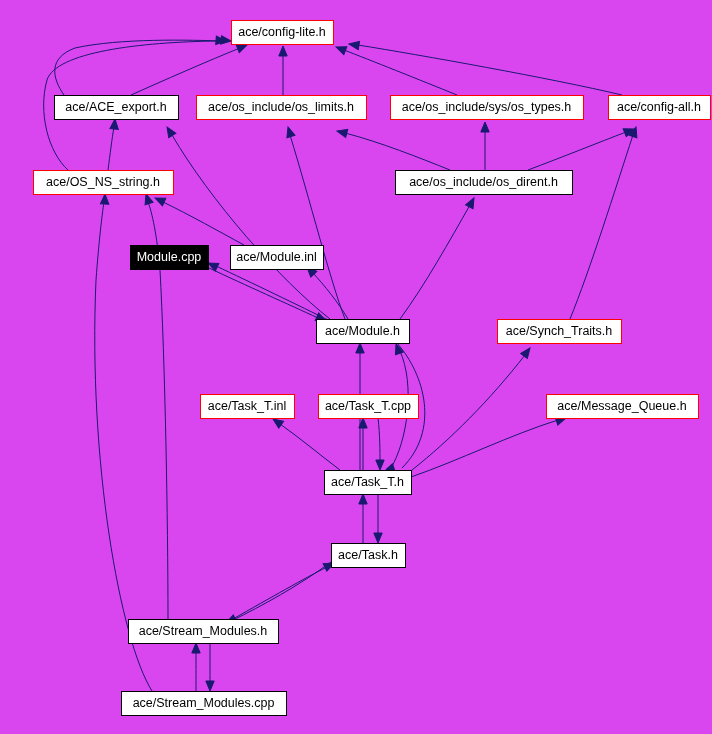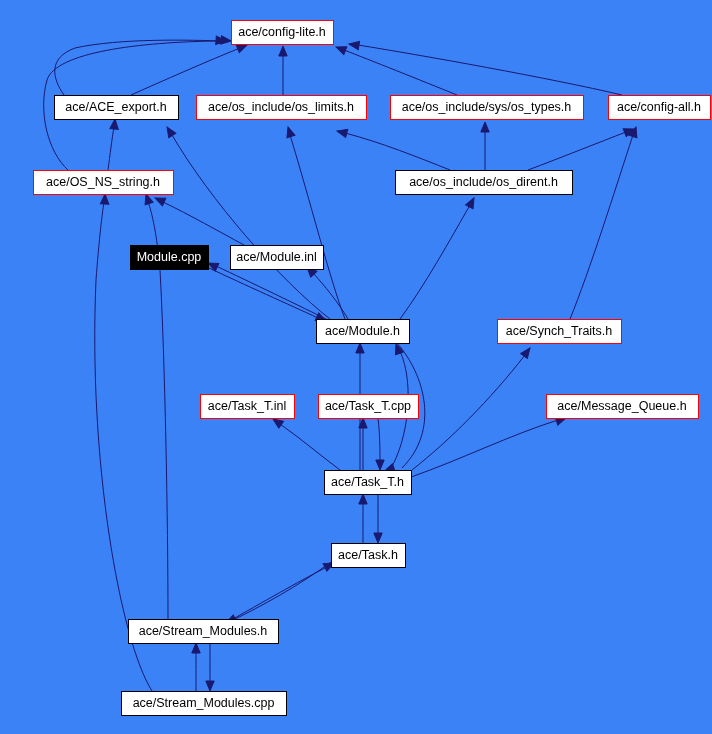--- a/index.html
+++ b/index.html
@@ -10,21 +10,21 @@
   body {
     width: 712px;
     height: 734px;
     font-family: "Liberation Sans", sans-serif;
     overflow: hidden;
   }
   #graph-root {
     position: relative;
     width: 712px;
     height: 734px;
-    background: #3b82f6;
+    background: #d946ef;
   }
   svg#graph-svg {
     position: absolute;
     left: 0;
     top: 0;
     width: 712px;
     height: 734px;
     display: block;
   }
   .node-rect {

